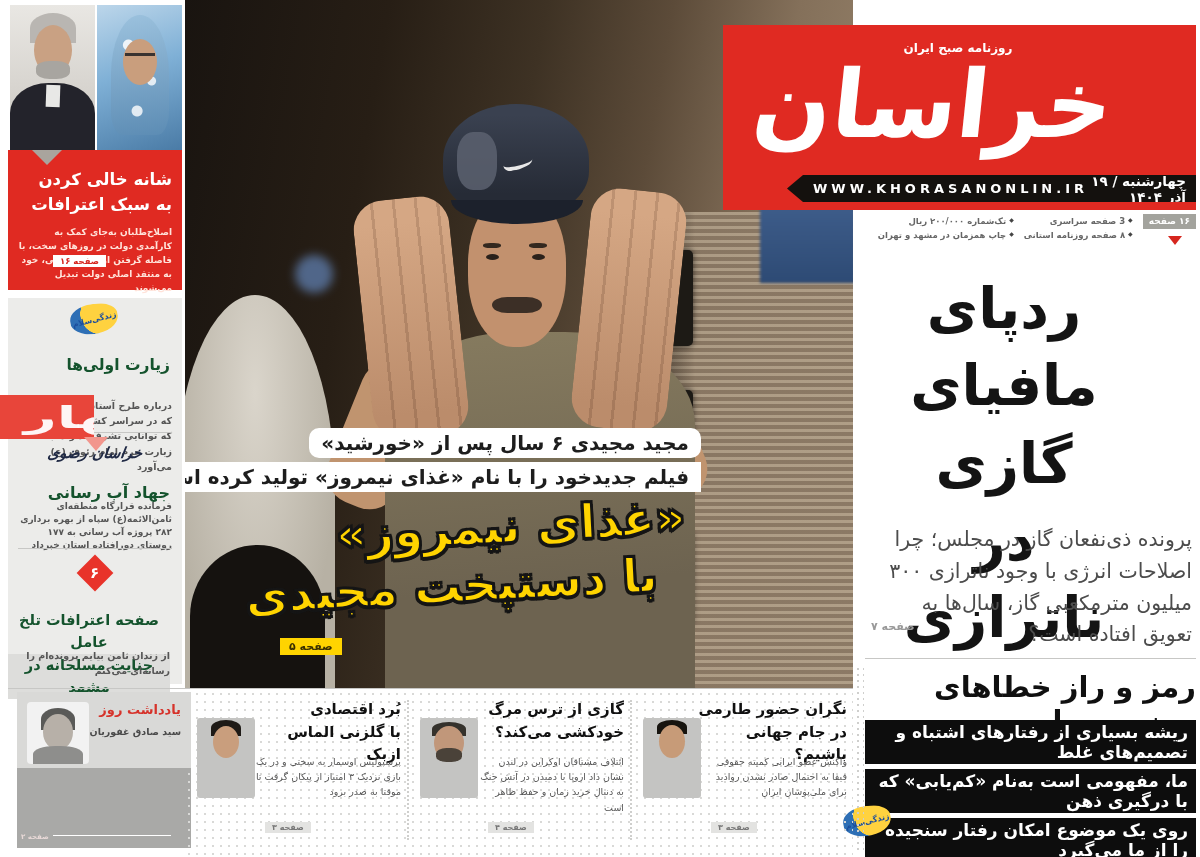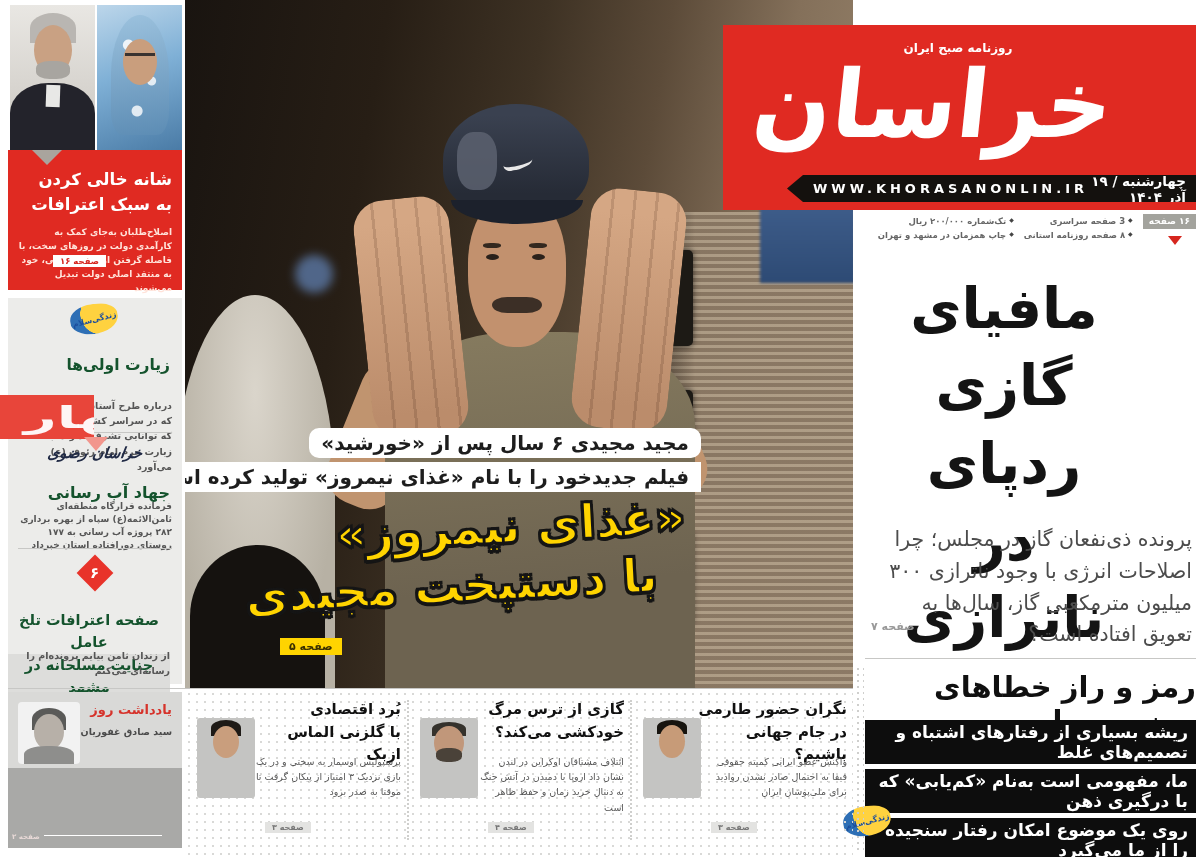--- a/index.html
+++ b/index.html
@@ -89,21 +89,21 @@
   #sb-panel { left:8px; top:298px; width:174px; height:386px; background:#ececea; }
   .sb-title { text-align:center; font-weight:bold; color:#14532d; line-height:1.55;margin-top:11px; }
   .sb-sum { text-align:right; font-weight:bold; color:#565656; }
   .hl { background:#dddddb; padding:0 3px; }
   #stamp { left:0; top:395px; width:94px; height:44px; background:#e8453a; overflow:hidden; display:flex; align-items:center; z-index:3; }
   #stamp span { color:rgba(255,255,255,.95); font-size:30px; font-weight:bold; transform:scaleX(1.9); transform-origin:left; white-space:nowrap; letter-spacing:8px; }
   #stamp-tail { left:84px; top:437px; width:0; height:0; border-left:12px solid transparent; border-right:12px solid transparent; border-top:14px solid #f2968d; z-index:3; }
   #kr-logo { width:100%; text-align:center; font-size:15px; font-weight:bold; color:#202a45; font-style:italic; transform:skewX(-8deg); }
   .diamond { width:26px; height:26px; background:#e8332a; transform:rotate(45deg); display:flex; align-items:center; justify-content:center; }
   .diamond span { transform:rotate(-45deg); color:#fff; font-weight:bold; font-size:15px; }
-  #note-box { left:8px; top:692px; width:174px; height:156px; background:#d9d9d7; }
+  #note-box { left:17px; top:692px; width:174px; height:156px; background:#d9d9d7; }
   #note-bottom { left:0; bottom:0; width:100%; height:80px; background:#a9a9a7; }
   #note-photo { left:10px; top:10px; width:62px; height:62px; background:#f2f2f2; border-radius:4px; overflow:hidden; }
   #note-label { right:10px; top:10px; color:#d6332b; font-size:13px; font-weight:bold; }
   #note-author { right:10px; top:34px; color:#4a4a4a; font-size:9.5px; font-weight:bold; }
   #note-headline { right:10px; top:84px; text-align:right; color:#fff; font-size:20px; font-weight:bold; line-height:1.5; }
   #note-rule { left:36px; bottom:12px; width:118px; height:1px; background:#fff; }
   #note-page { left:4px; bottom:7px; color:#e8d9d7; font-size:7px; font-weight:bold; }
 
   
   #bottom-strip { left:185px; top:690px; width:668px; height:167px;
@@ -177,22 +177,22 @@
         <span class="diam">◆</span> <span>۸ صفحه روزنامه استانی</span>
       </span>
       <span class="pub-col">
         <span class="diam">◆</span> <span>تک‌شماره ۲۰۰/۰۰۰ ریال</span><br>
         <span class="diam">◆</span> <span>چاپ همزمان در مشهد و تهران</span>
       </span>
     </div>
     <div id="red-tri" class="abs"></div>
 
     <div id="lead-headline" class="abs">
+      <div>ردپای</div>
       <div>مافیای گازی</div>
-      <div>ردپای</div>
       <div>در ناترازی</div>
     </div>
     <div id="lead-summary" class="abs">پرونده ذی‌نفعان گاز در مجلس؛ چرا اصلاحات انرژی با وجود ناترازی ۳۰۰ میلیون مترمکعبی گاز، سال‌ها به تعویق افتاده است؟</div>
     <div id="lead-page" class="abs">صفحه ۷</div>
 
     <div class="abs h-divider" style="left:0;top:450px;width:331px;"></div>
 
     <div id="story2-headline" class="abs">رمز و راز خطاهای روزمره ما</div>
     <div id="story2-lines" class="abs">
       <span class="blk">ریشه بسیاری از رفتارهای اشتباه و تصمیم‌های غلط</span><br>

